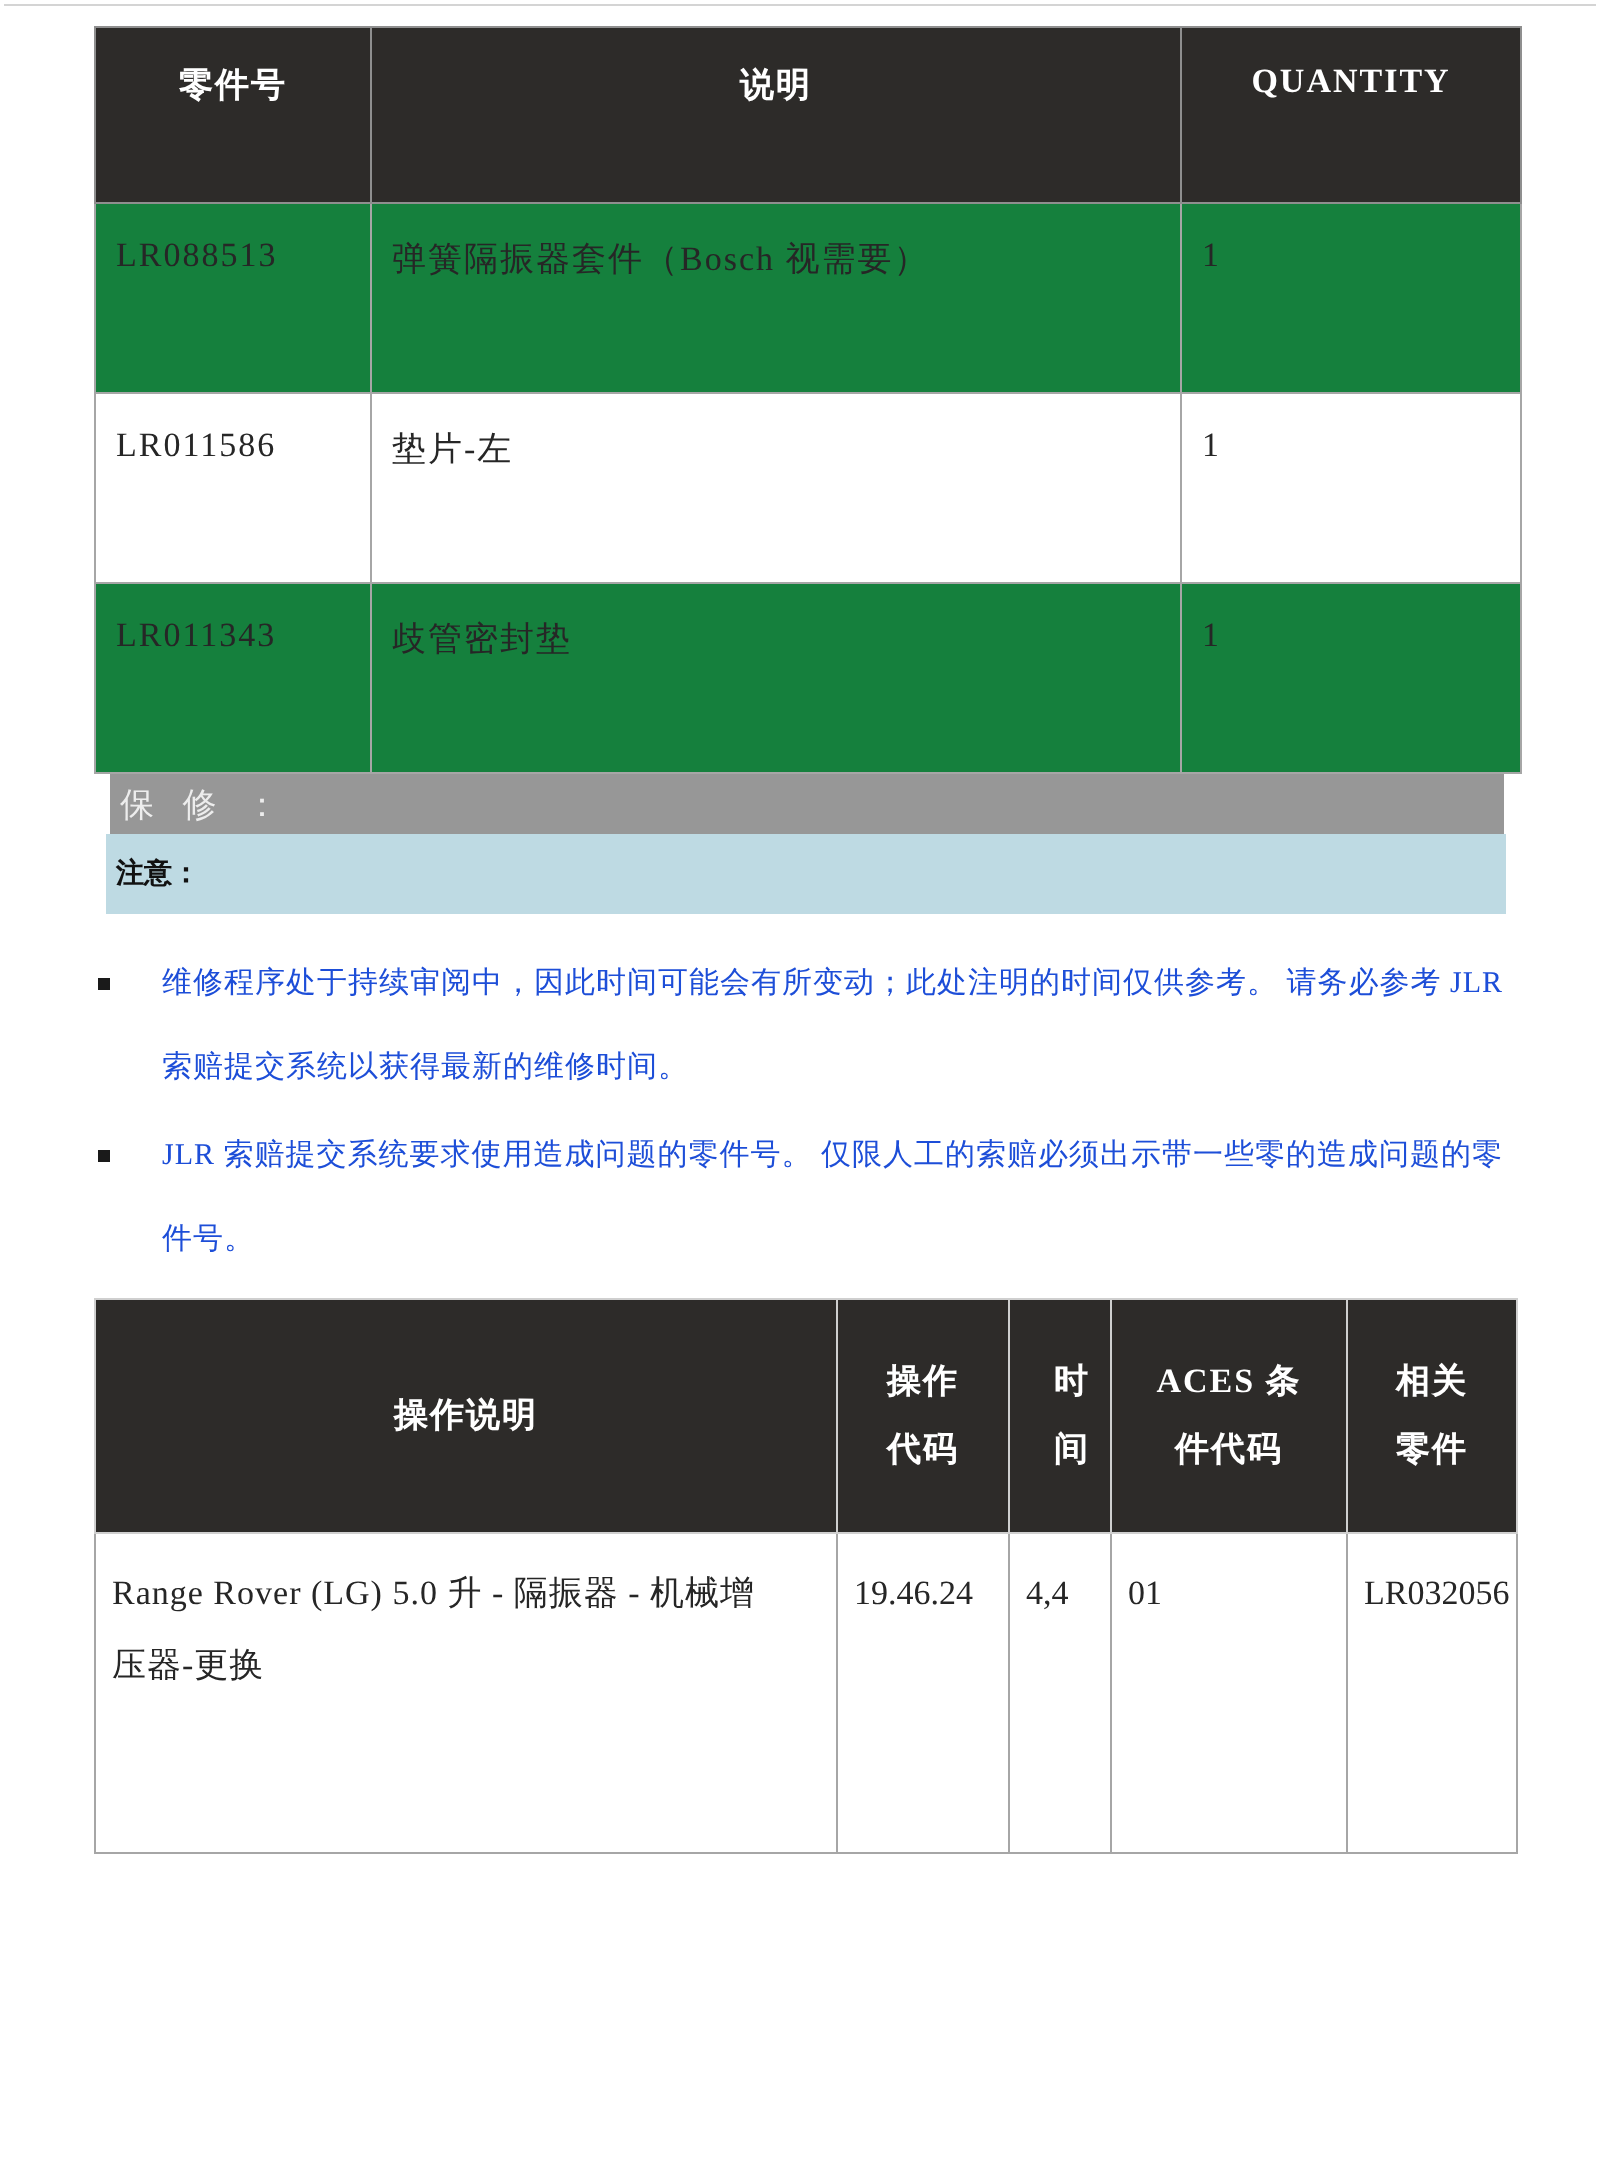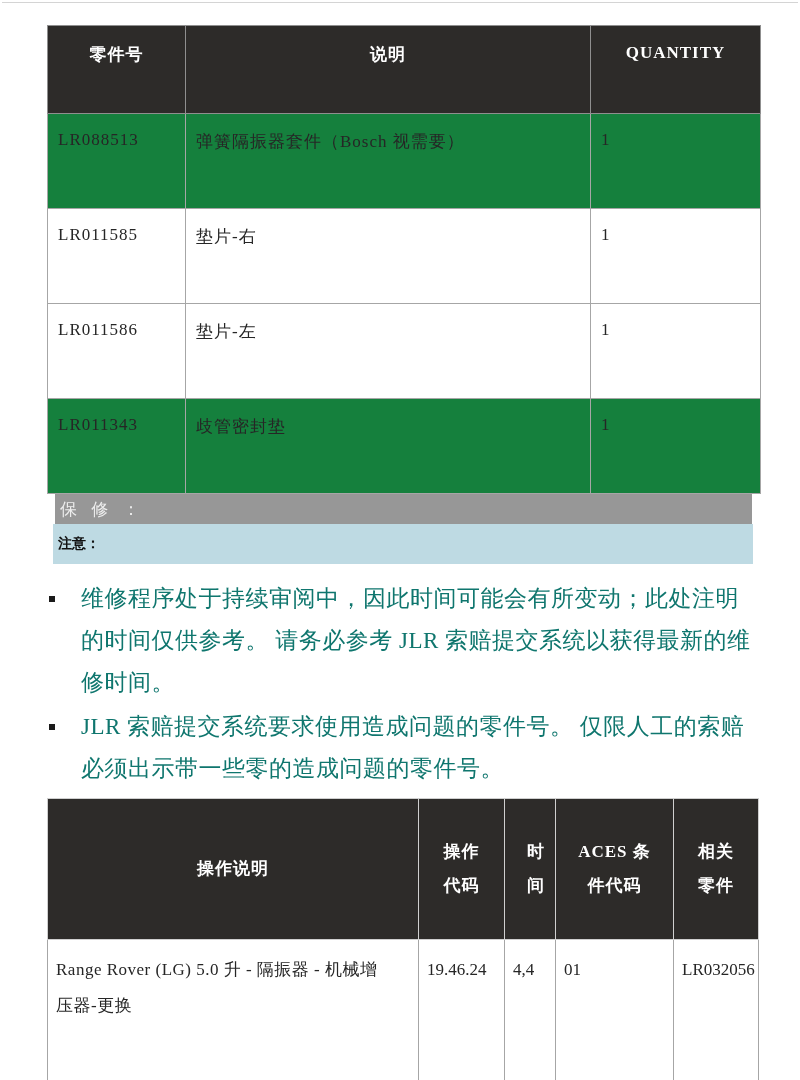--- a/index.html
+++ b/index.html
@@ -8,21 +8,21 @@
     background: #ffffff;
     font-family: "Liberation Serif", "DejaVu Serif", serif;
     color: #262626;
   }
   .page { position: relative; width: 800px; height: 1080px; overflow: hidden; }
   .top-line { margin: 2px 2px 0 2px; height: 0; border-top: 1px solid #d4d4d4; }
 
   table { border-collapse: collapse; table-layout: fixed; }
 
   
-  .parts-table { margin: 22px 0 0 47px; width: 713px; }
+  .parts-table { margin: 10px 0 0 47px; width: 713px; }
   .parts-table th {
     background: #2d2b29; color: #ffffff; font-weight: bold; font-size: 17px;
     vertical-align: top; padding: 17px 6px 0 6px; text-align: center;
     border: 1px solid #8f8f8f; height: 88px; box-sizing: border-box;
     letter-spacing: 1px;
   }
   .parts-table td {
     font-size: 17px; vertical-align: top; padding: 16px 10px 0 10px;
     border: 1px solid #a6a6a6; height: 95px; box-sizing: border-box;
     background: #ffffff; letter-spacing: 1px;
@@ -37,31 +37,31 @@
   }
   .note-bar {
     margin: 0 0 0 53px; width: 700px; height: 40px; box-sizing: border-box;
     background: #bedae3; color: #111111; font-size: 14px; font-weight: bold;
     display: flex; align-items: center; padding-left: 5px;
   }
 
   
   .bullets { list-style: none; margin: 14px 0 0 47px; padding: 0; width: 705px; }
   .bullets li {
-    position: relative; padding-left: 34px; font-size: 23px; line-height: 42px;
-    color: #0f766e; margin-bottom: 2px; letter-spacing: 0.5px;
+    position: relative; padding-left: 34px; font-size: 15px; line-height: 42px;
+    color: #1d4ed8; margin-bottom: 2px; letter-spacing: 0.5px;
   }
   .sq { position: absolute; left: 2px; top: 18px; width: 6px; height: 6px; background: #1a1a1a; }
 
   
   .ops-table { margin: 8px 0 0 47px; width: 711px; }
   .ops-table th {
     background: #2d2b29; color: #ffffff; font-weight: bold; font-size: 17px;
     vertical-align: middle; text-align: center; border: 1px solid #cfcfcf;
-    height: 141px; box-sizing: border-box; line-height: 34px; padding: 0 22px;
+    height: 117px; box-sizing: border-box; line-height: 34px; padding: 0 22px;
     letter-spacing: 1px;
   }
   .ops-table td {
     font-size: 17px; vertical-align: top; padding: 12px 8px 0 8px;
     border: 1px solid #a6a6a6; height: 160px; box-sizing: border-box;
     line-height: 36px; color: #262626; background: #ffffff;
   }
   .ops-table td .wrap-limit { display: inline-block; max-width: 332px; letter-spacing: 0.5px; }
 </style>
 </head>
@@ -81,25 +81,20 @@
       <tr>
         <th>零件号</th>
         <th>说明</th>
         <th>QUANTITY</th>
       </tr>
     </thead>
     <tbody>
       <tr class="row-blue">
         <td>LR088513</td>
         <td>弹簧隔振器套件（Bosch 视需要）</td>
-        <td>1</td>
-      </tr>
-      <tr>
-        <td>LR011585</td>
-        <td>垫片-右</td>
         <td>1</td>
       </tr>
       <tr>
         <td>LR011586</td>
         <td>垫片-左</td>
         <td>1</td>
       </tr>
       <tr class="row-blue">
         <td>LR011343</td>
         <td>歧管密封垫</td>

